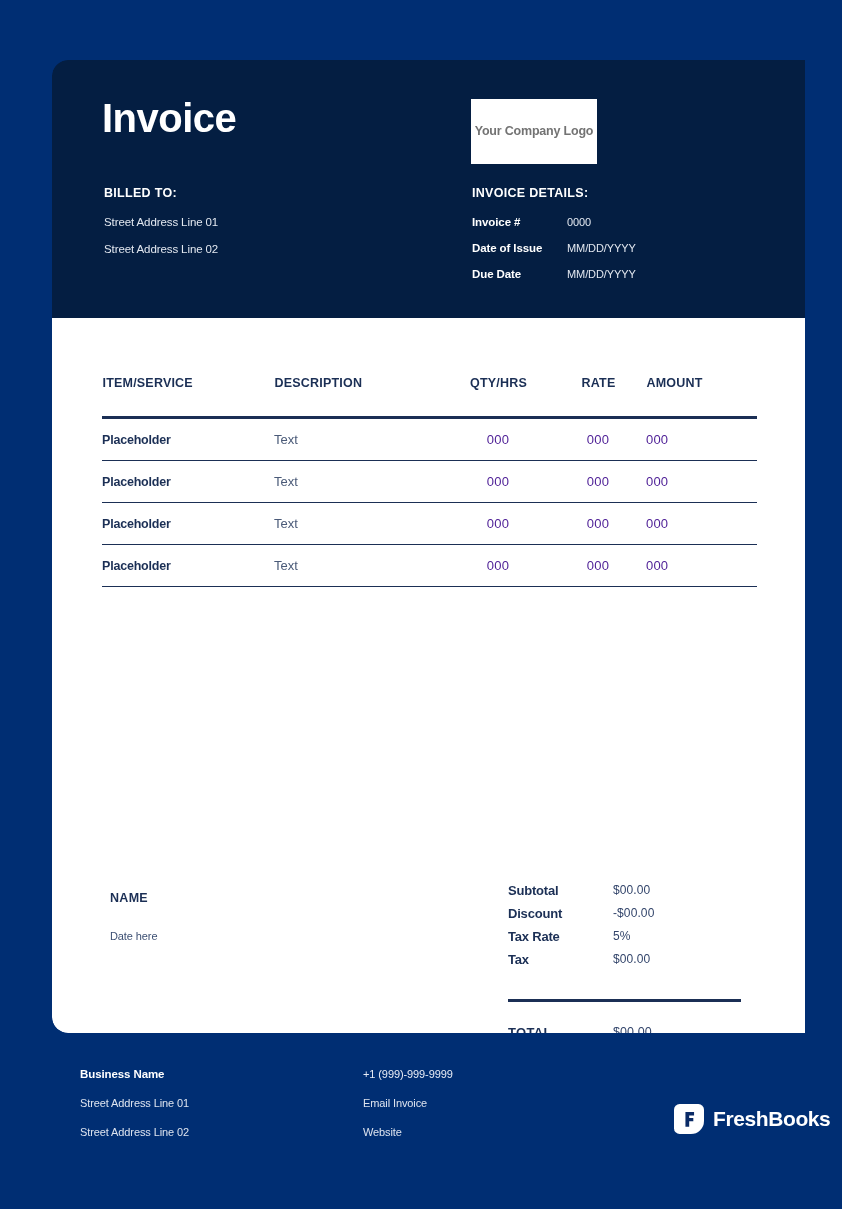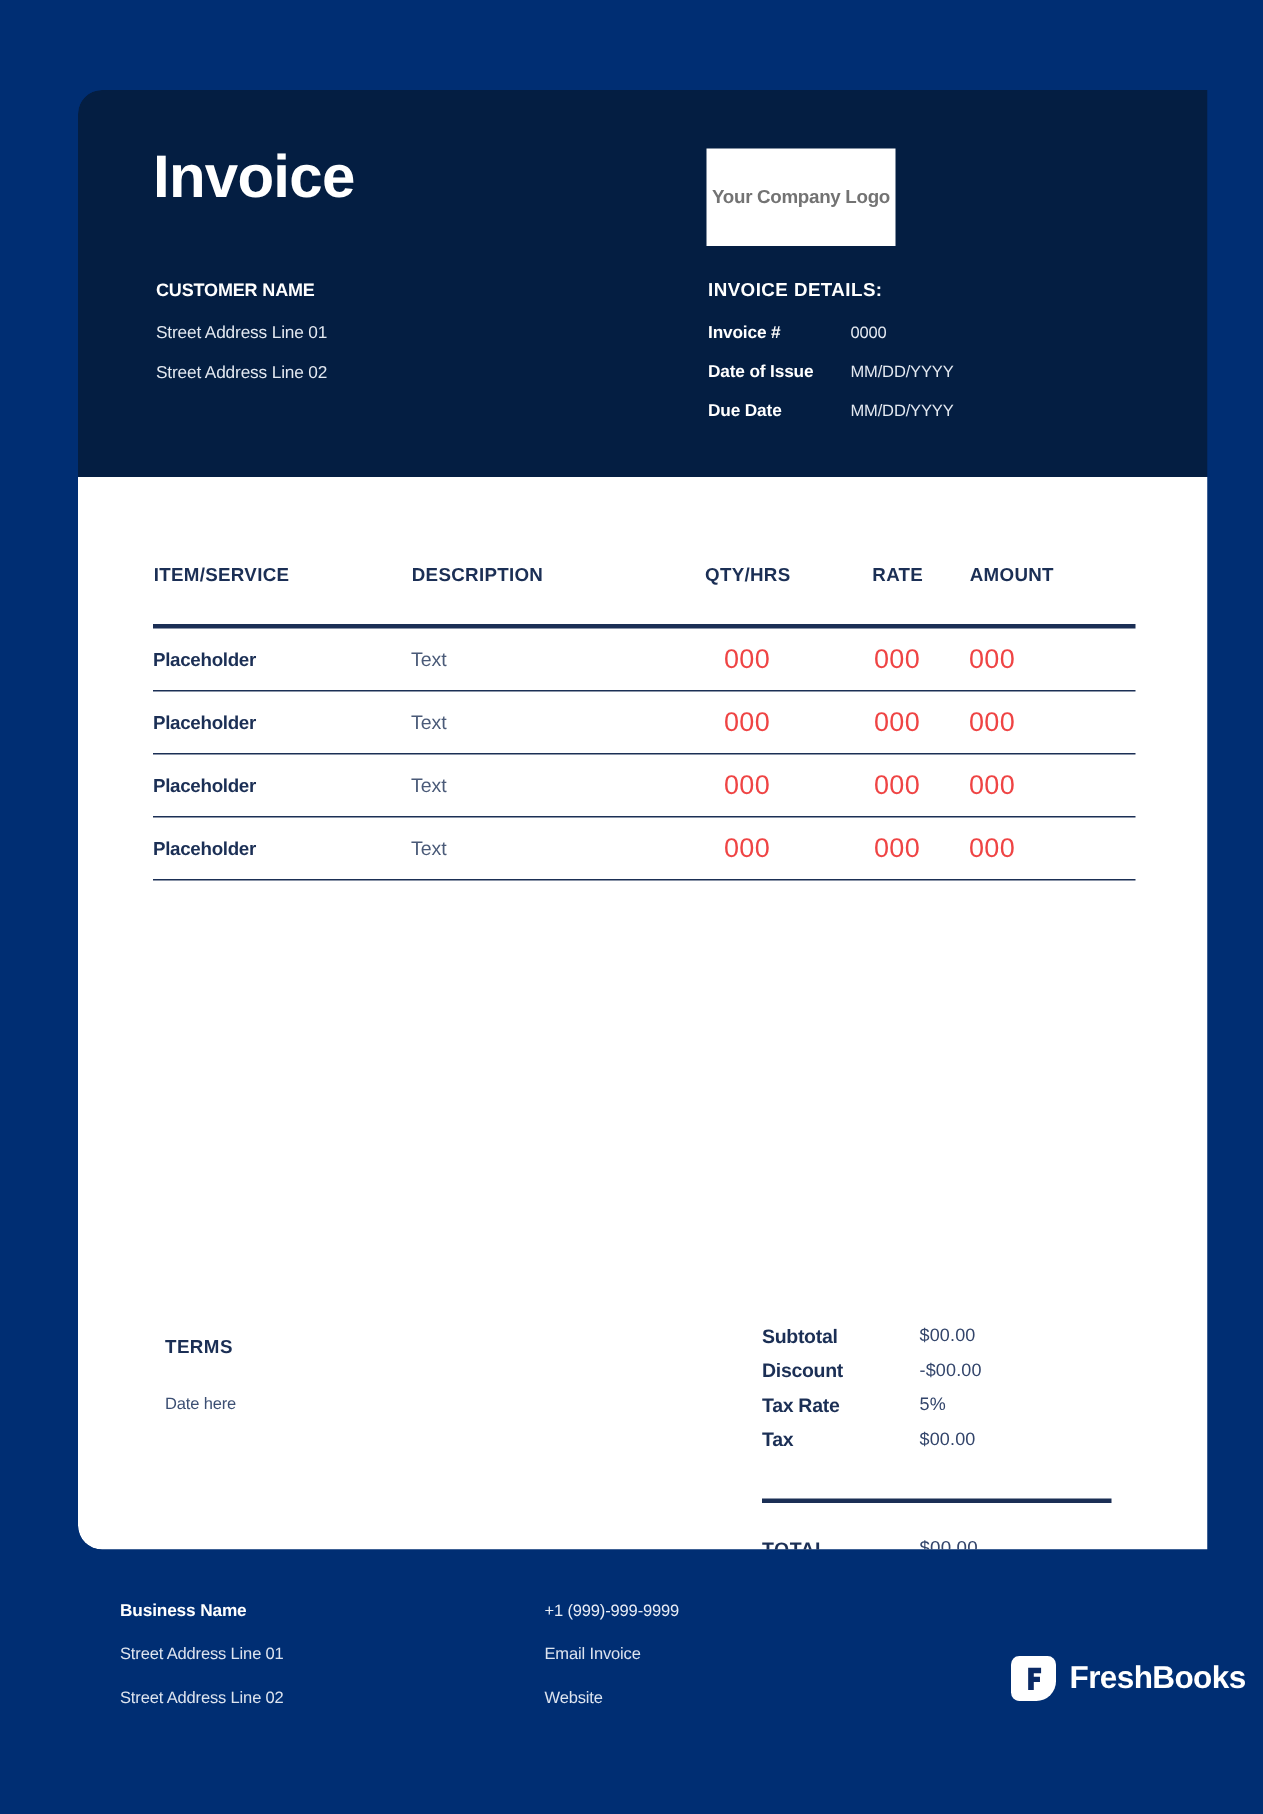--- a/index.html
+++ b/index.html
@@ -170,22 +170,22 @@
     font-size: 12.5px;
     font-weight: bold;
     color: #1b2f55;
     letter-spacing: -0.2px;
   }
   .cell-desc {
     font-size: 13px;
     color: #4a5a78;
   }
   .cell-num {
-    font-size: 18px;
-    color: #ef4444;
+    font-size: 13px;
+    color: #4c1d95;
     letter-spacing: 0.2px;
   }
 
   
   .terms {
     position: absolute;
     left: 58px;
     top: 573px;
     width: 330px;
   }
@@ -298,21 +298,21 @@
 </head>
 <body>
 
 <div class="card">
 
   <div class="card-header">
 
     <div class="invoice-title">Invoice</div>
 
     <div class="billed-to-block">
-      <div class="customer-name">CUSTOMER NAME</div>
+      <div class="billed-to-label">BILLED TO:</div>
       <div class="addr-line">Street Address Line 01</div>
       <div class="addr-line">Street Address Line 02</div>
     </div>
 
     <div class="logo-box">
       <div class="logo-box-text">Your Company Logo</div>
     </div>
 
     <div class="details-block">
       <div class="details-label">INVOICE DETAILS:</div>
@@ -375,21 +375,21 @@
         <div class="c-desc   cell-desc">Text</div>
         <div class="c-qty    cell-num">000</div>
         <div class="c-rate   cell-num">000</div>
         <div class="c-amount cell-num">000</div>
       </div>
 
       <div class="items-bottom-rule"></div>
     </div>
 
     <div class="terms">
-      <div class="terms-title">TERMS</div>
+      <div class="terms-title">NAME</div>
       <div class="terms-text">Date here</div>
     </div>
 
     <div class="totals">
 
       <div class="total-row">
         <div class="total-key">Subtotal</div>
         <div class="total-val">$00.00</div>
       </div>
 

